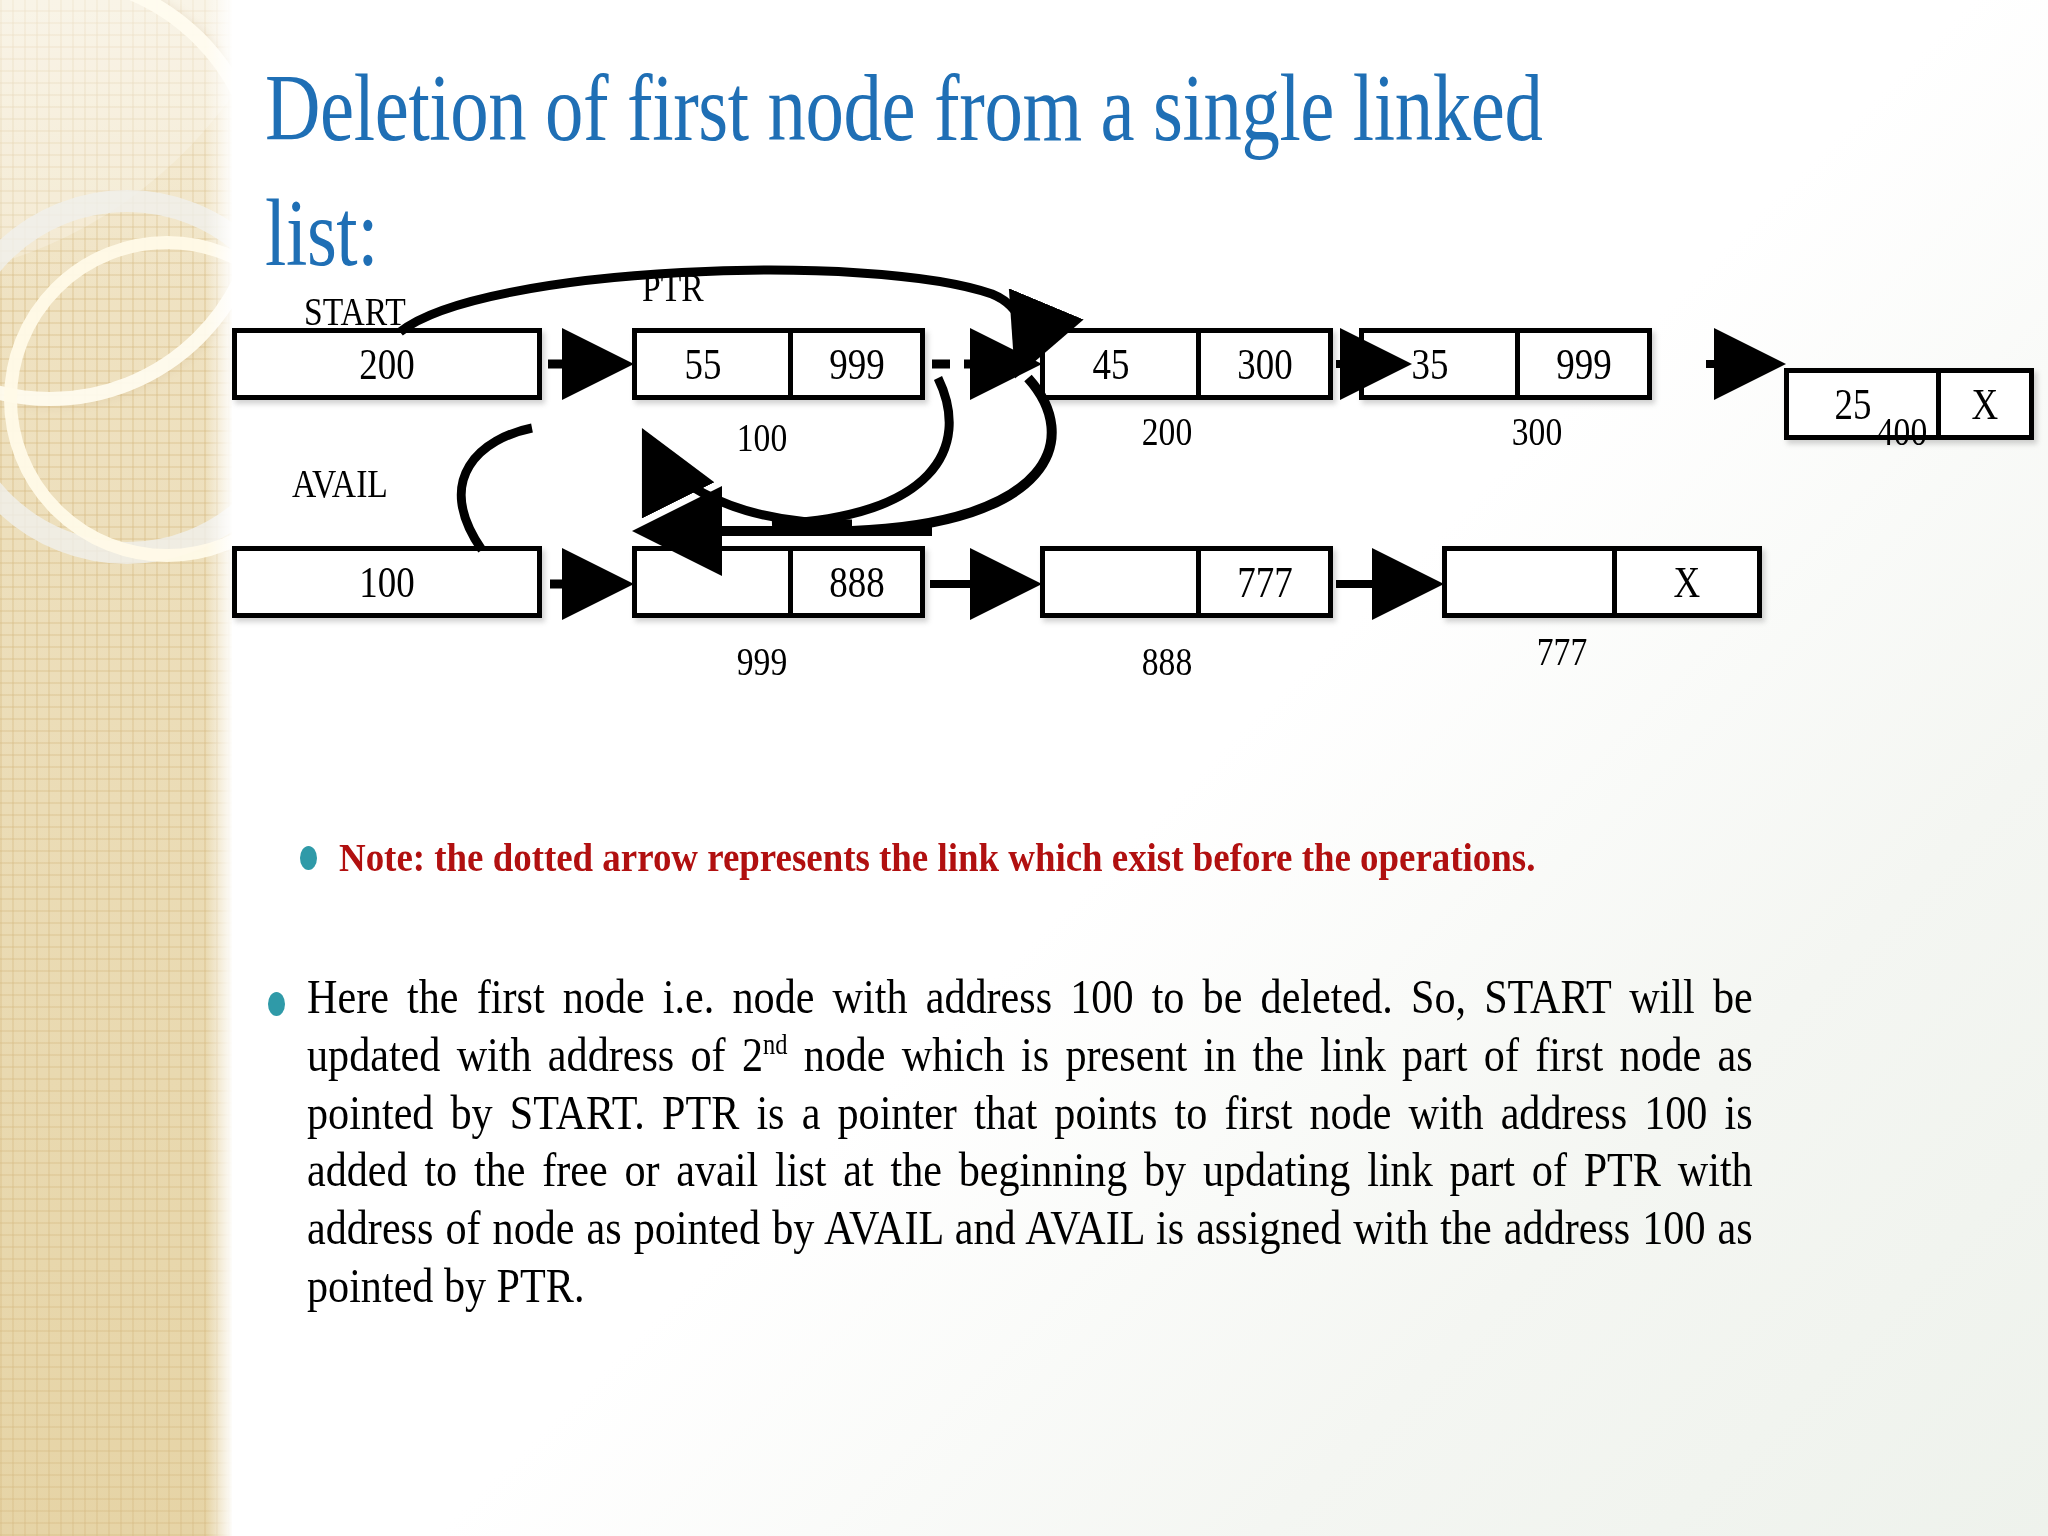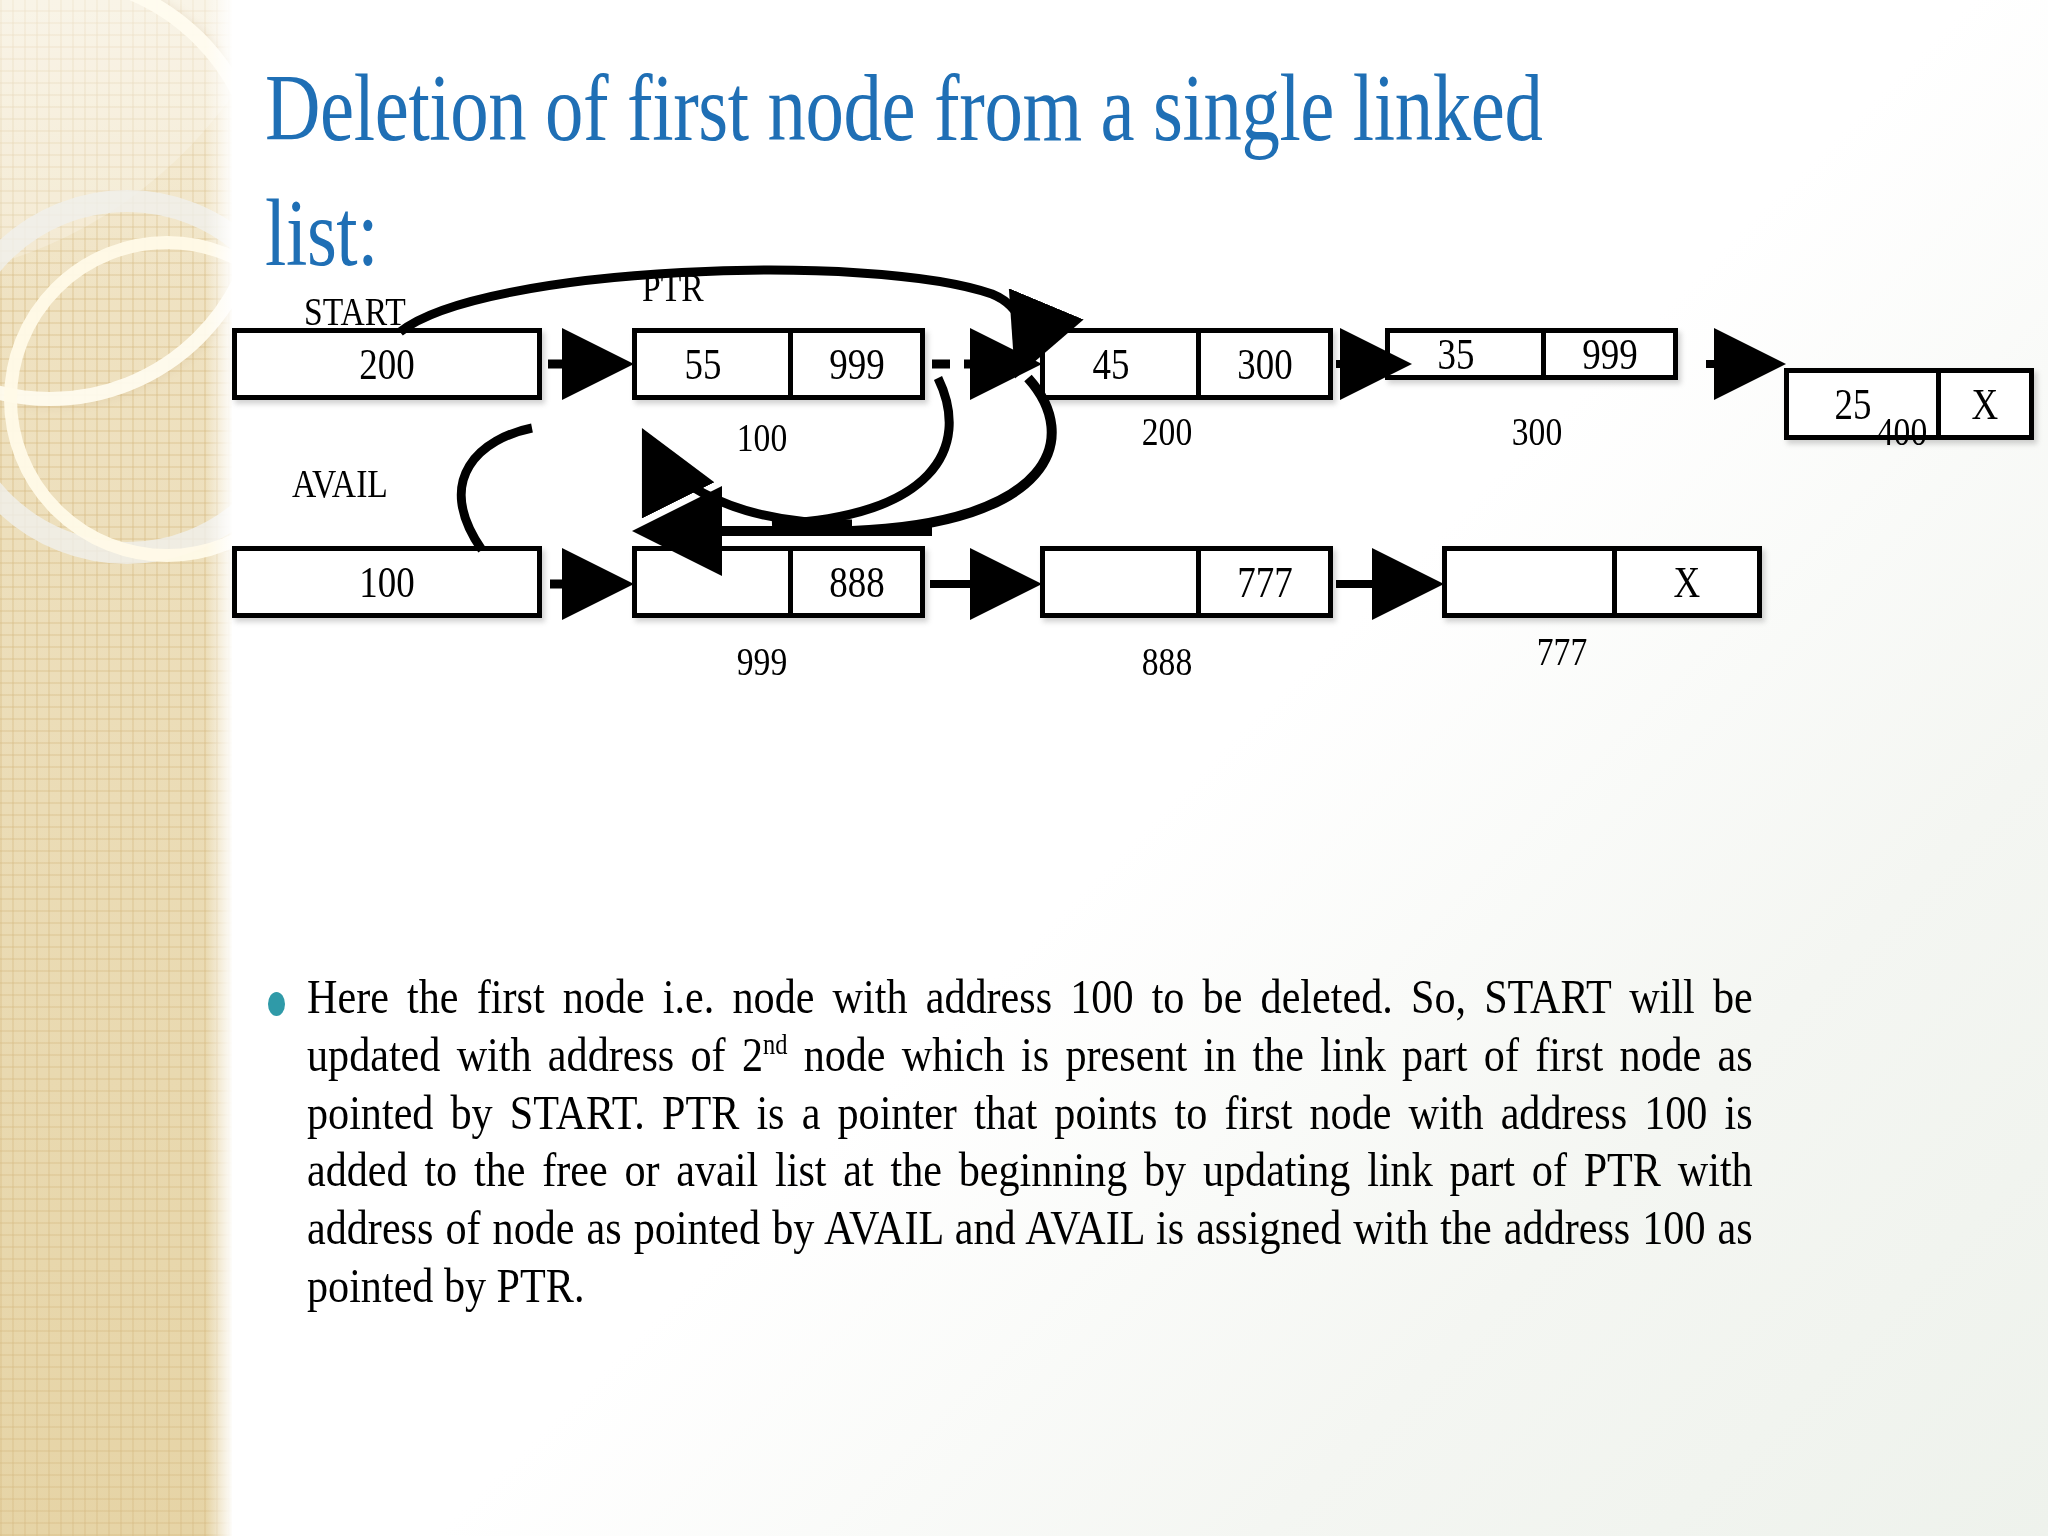--- a/index.html
+++ b/index.html
@@ -95,21 +95,21 @@
         </div>
     </div>
     <div class="node" style="left:808px;top:10px;width:293px;height:72px;">
       <div class="cell" style="width:50%">
           <span>45</span>
         </div>
       <div class="cell sep" style="width:50%">
           <span>300</span>
         </div>
     </div>
-    <div class="node" style="left:1153px;top:10px;width:293px;height:52px;justify-content:center;">
+    <div class="node" style="left:1127px;top:10px;width:293px;height:72px;justify-content:center;">
       <div class="cell" style="width:50%">
           <span>35</span>
         </div>
       <div class="cell sep" style="width:50%">
           <span>999</span>
         </div>
     </div>
     <div class="node" style="left:1552px;top:10px;width:250px;height:72px;margin-top:40px;">
       <div class="cell" style="width:58%">
           <span>25</span>
@@ -186,19 +186,23 @@
 
       <line x1="698" y1="266" x2="794" y2="266" stroke="#000" stroke-width="8" marker-end="url(#ah)"></line>
 
       <line x1="1104" y1="266" x2="1196" y2="266" stroke="#000" stroke-width="8" marker-end="url(#ah)"></line>
 
       <path d="M796,60 C 850,120 820,205 620,213" fill="none" stroke="#000" stroke-width="10"></path>
       <path d="M700,213 L 420,213" fill="none" stroke="#000" stroke-width="10" marker-end="url(#ah)"></path>
     </svg>
   </div>
 
+  <div class="bulletrow" style="left:300px;top:828px;width:1660px;">
+    <div class="bdot" style="margin-top:18px;"></div>
+    <div class="note">Note: the dotted arrow represents the link which exist before the operations.</div>
+  </div>
 
   <div class="bulletrow" style="left:268px;top:968px;width:1720px;">
     <div class="bdot" style="margin-top:24px;"></div>
     <div class="body"><span>Here the first node i.e. node with address 100 to be deleted. So, START will be updated with address of 2</span><sup>nd</sup><span> node which is present in the link part of first node as pointed by START. PTR is a pointer that points to first node with address 100 is added to the free or avail list at the beginning by updating link part of PTR with address of node as pointed by AVAIL and AVAIL is assigned with the address 100 as pointed by PTR.</span></div>
   </div>
 
 </div>
 
 </body></html>

